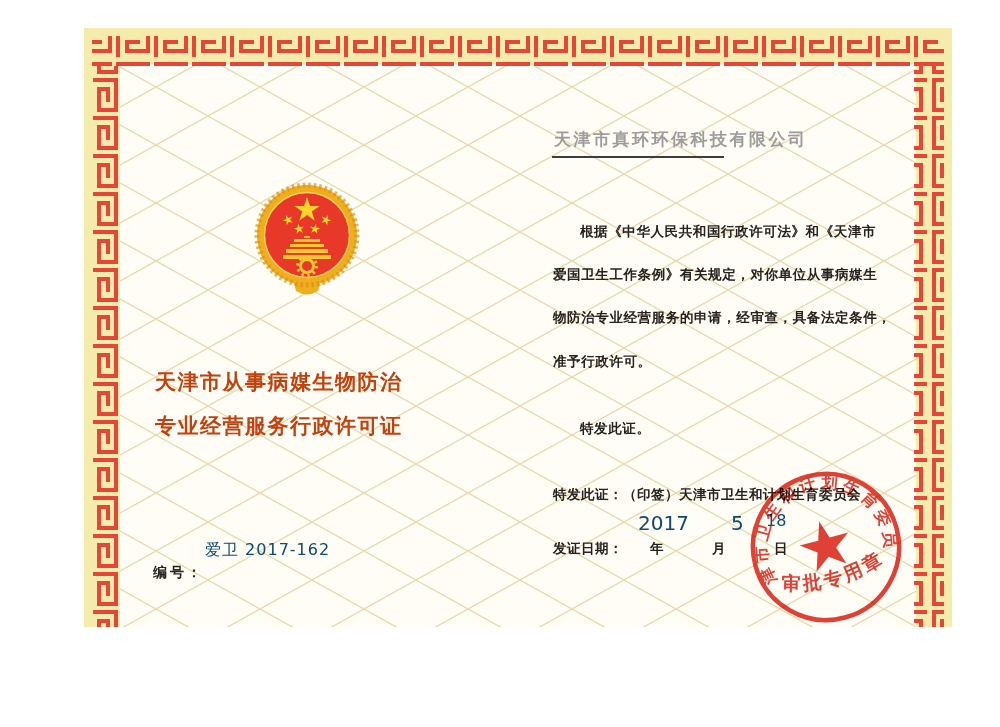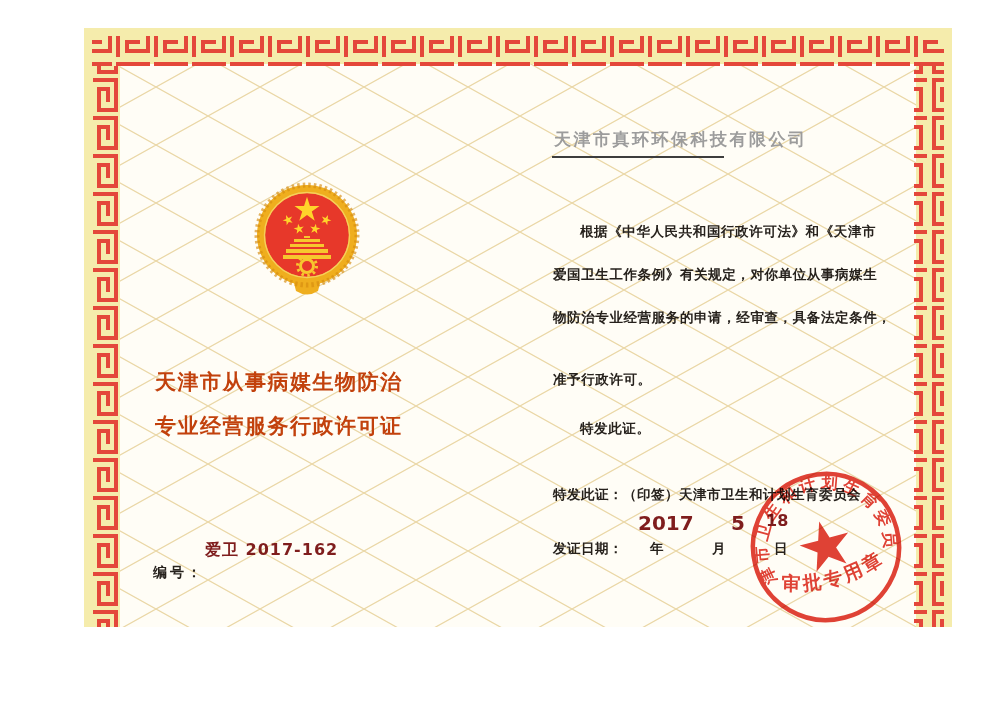--- a/index.html
+++ b/index.html
@@ -8,40 +8,40 @@
     font-family:"DejaVu Sans",sans-serif;overflow:hidden;
   }
   .abs{position:absolute;}
   .frame-svg{left:0;top:0;}
   
   .company-name{
     left:554px;top:128px;font-size:17px;letter-spacing:2.5px;
     color:#9c9c9c;font-weight:bold;white-space:nowrap;
   }
   .company-underline{left:552px;top:156px;width:172px;height:2px;background:#3d3d3d;}
-  .gray-print{color:#7f1d1d;font-weight:bold;white-space:nowrap;}
+  .gray-print{color:#0c4a6e;font-weight:normal;white-space:nowrap;}
   .serial-value{left:205px;top:540px;font-size:16px;letter-spacing:1px;}
   .date-year{left:638px;top:511px;font-size:20px;}
   .date-month{left:731px;top:511px;font-size:20px;}
   .date-day{left:766px;top:511px;font-size:16px;}
   
   .cert-title{
     left:155px;font-size:21px;font-weight:bold;color:#c2410c;
     letter-spacing:1.5px;white-space:nowrap;
   }
   .title-1{top:368px;}
   .title-2{top:412px;}
   .body-line{
     font-size:13.5px;font-weight:bold;color:#26211c;
     letter-spacing:0.6px;white-space:nowrap;
   }
   .bl1{left:580px;top:223px;}
   .bl2{left:553px;top:266px;}
   .bl3{left:553px;top:309px;}
-  .bl4{left:553px;top:353px;margin-top:18px;}
+  .bl4{left:553px;top:353px;}
   .bl5{left:580px;top:420px;}
   .issuer-row{left:553px;top:486px;font-size:13.5px;font-weight:bold;
     color:#26211c;letter-spacing:0.5px;white-space:nowrap;}
   .date-row-label{left:553px;top:540px;font-size:13.5px;font-weight:bold;color:#26211c;letter-spacing:0.5px;}
   .unit{font-size:13.5px;font-weight:bold;color:#26211c;top:540px;}
   .unit-y{left:650px;}
   .unit-m{left:712px;}
   .unit-d{left:774px;}
   .serial-label{left:153px;top:564px;font-size:14px;font-weight:bold;
     color:#26211c;letter-spacing:3px;}

